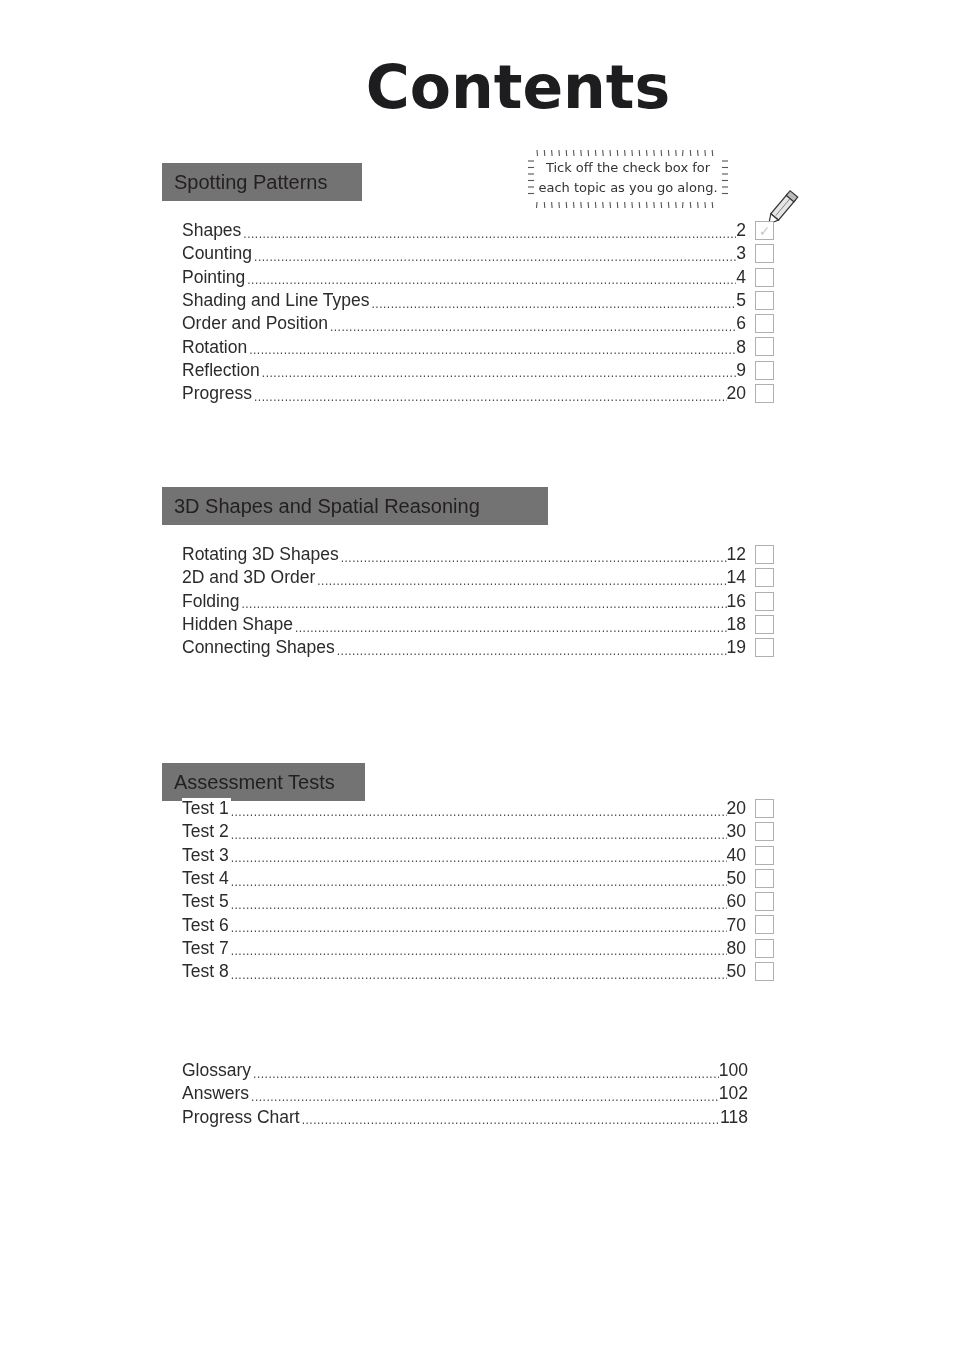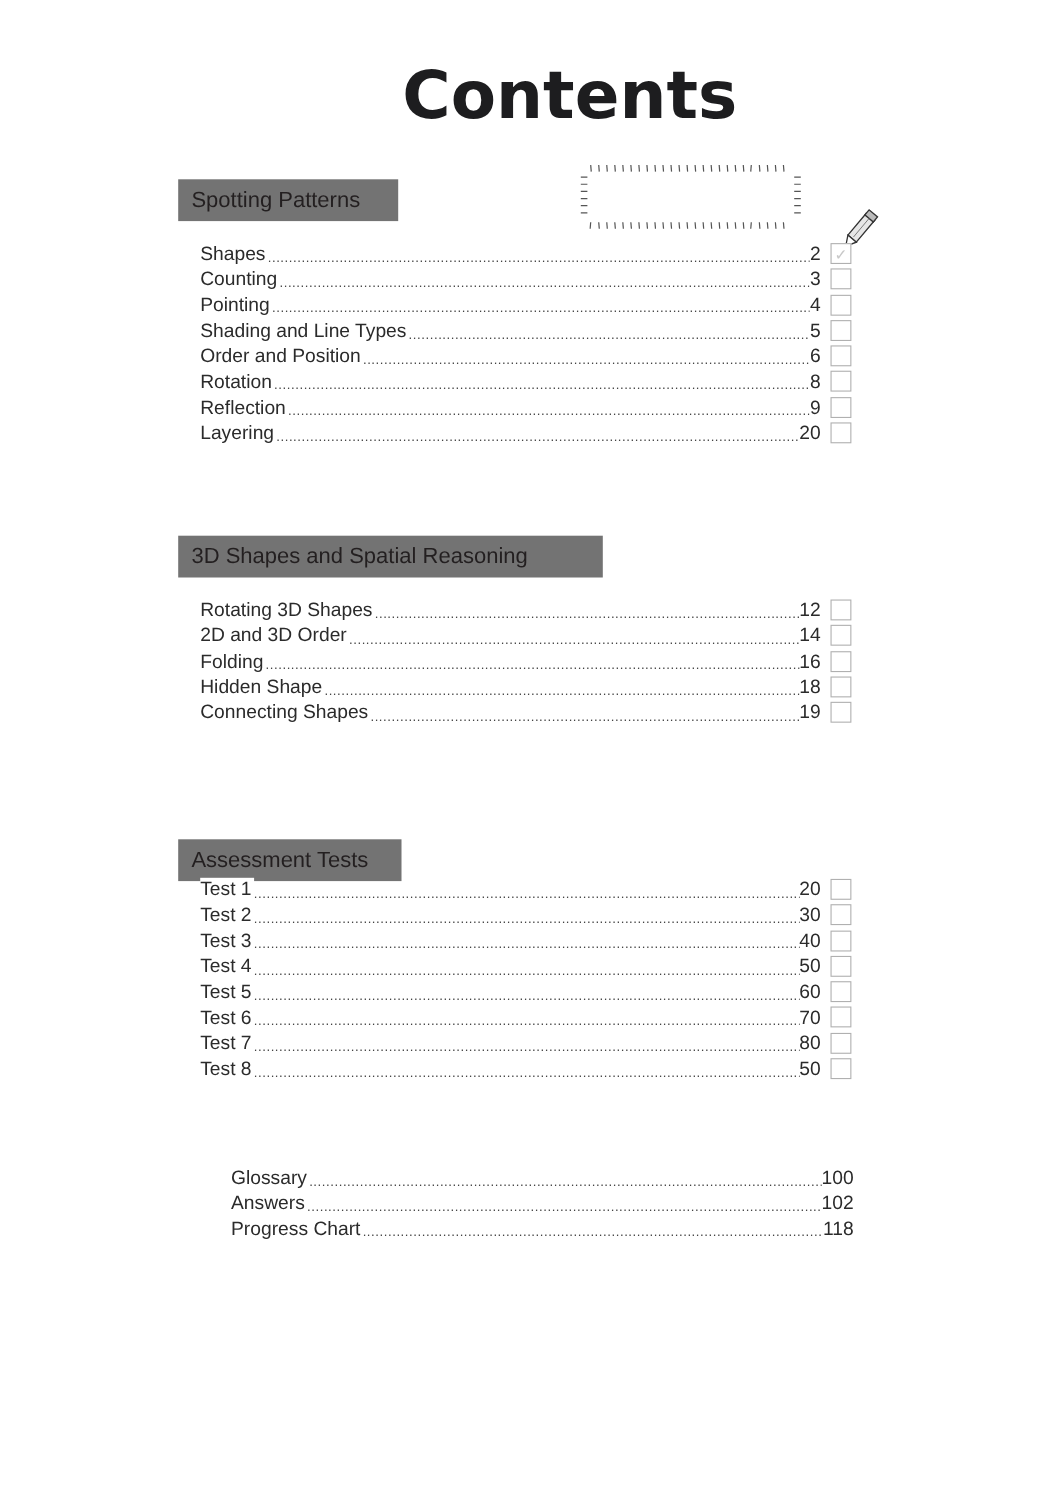--- a/index.html
+++ b/index.html
@@ -22,21 +22,21 @@
   .checkbox { position: absolute; left: 573px; top: 2px; width: 19px; height: 19px;
               border: 1.5px solid #b0b0b0; box-sizing: border-box; background: #fff;
               display: flex; align-items: center; justify-content: center; cursor: pointer; }
   .checkbox .tick { color: #c8c8c8; font-size: 14px; line-height: 1; }
   .note { position: absolute; left: 527px; top: 147px; width: 202px; height: 63px; }
   .note svg { position: absolute; left: 0; top: 0; }
   .note .text { position: absolute; left: 0; width: 202px; text-align: center;
                 font-family: "DejaVu Sans", sans-serif; font-size: 13px; color: #333;
                 line-height: 20px; top: 11px; }
   .pencil { position: absolute; left: 758px; top: 186px; }
-  .extra { position: absolute; left: 182px; width: 566px; margin-left: 28px; }
+  .extra { position: absolute; left: 182px; width: 566px; }
 </style>
 </head>
 <body>
 
 <div class="title">Contents</div>
 
 <div class="note">
   <svg width="202" height="63">
     <g stroke="#555" stroke-width="1.1">
 
@@ -99,20 +99,24 @@
           <line x1="195" y1="27" x2="201" y2="27"></line>
           <line x1="1" y1="33.5" x2="7" y2="33.5"></line>
           <line x1="195" y1="33.5" x2="201" y2="33.5"></line>
           <line x1="1" y1="40" x2="7" y2="40"></line>
           <line x1="195" y1="40" x2="201" y2="40"></line>
           <line x1="1" y1="46.5" x2="7" y2="46.5"></line>
           <line x1="195" y1="46.5" x2="201" y2="46.5"></line>
         </g>
     </g>
   </svg>
+  <div class="text">
+    <div>Tick off the check box for</div>
+    <div>each topic as you go along.</div>
+  </div>
 </div>
 
 <svg class="pencil" width="50" height="42" viewBox="0 0 50 42">
   <g transform="rotate(-50 25 21)">
     <rect x="12" y="16" width="26" height="10" fill="#e6e6e6" stroke="#333" stroke-width="1.2"></rect>
     <rect x="36" y="16" width="6" height="10" fill="#bbb" stroke="#333" stroke-width="1.2"></rect>
     <line x1="14" y1="21" x2="36" y2="21" stroke="#777" stroke-width="0.8"></line>
     <polygon points="12,16 12,26 3,21" fill="#fff" stroke="#333" stroke-width="1.2"></polygon>
     <polygon points="6,19.3 6,22.7 3,21" fill="#222"></polygon>
   </g>
@@ -175,21 +179,21 @@
     <div class="row">
       <div class="rowgrid">
         <span class="label">Reflection</span>
         <span class="dots">........................................................................................................................................................................................</span>
         <span class="page">9</span>
       </div>
       <div class="checkbox"></div>
     </div>
     <div class="row">
       <div class="rowgrid">
-        <span class="label">Layering</span>
+        <span class="label">Progress</span>
         <span class="dots">........................................................................................................................................................................................</span>
         <span class="page">20</span>
       </div>
       <div class="checkbox"></div>
     </div>
   </div>
 
 <div class="section-header" style="top:487px;width:386px;">
   <span>3D Shapes and Spatial Reasoning</span>
 </div>

